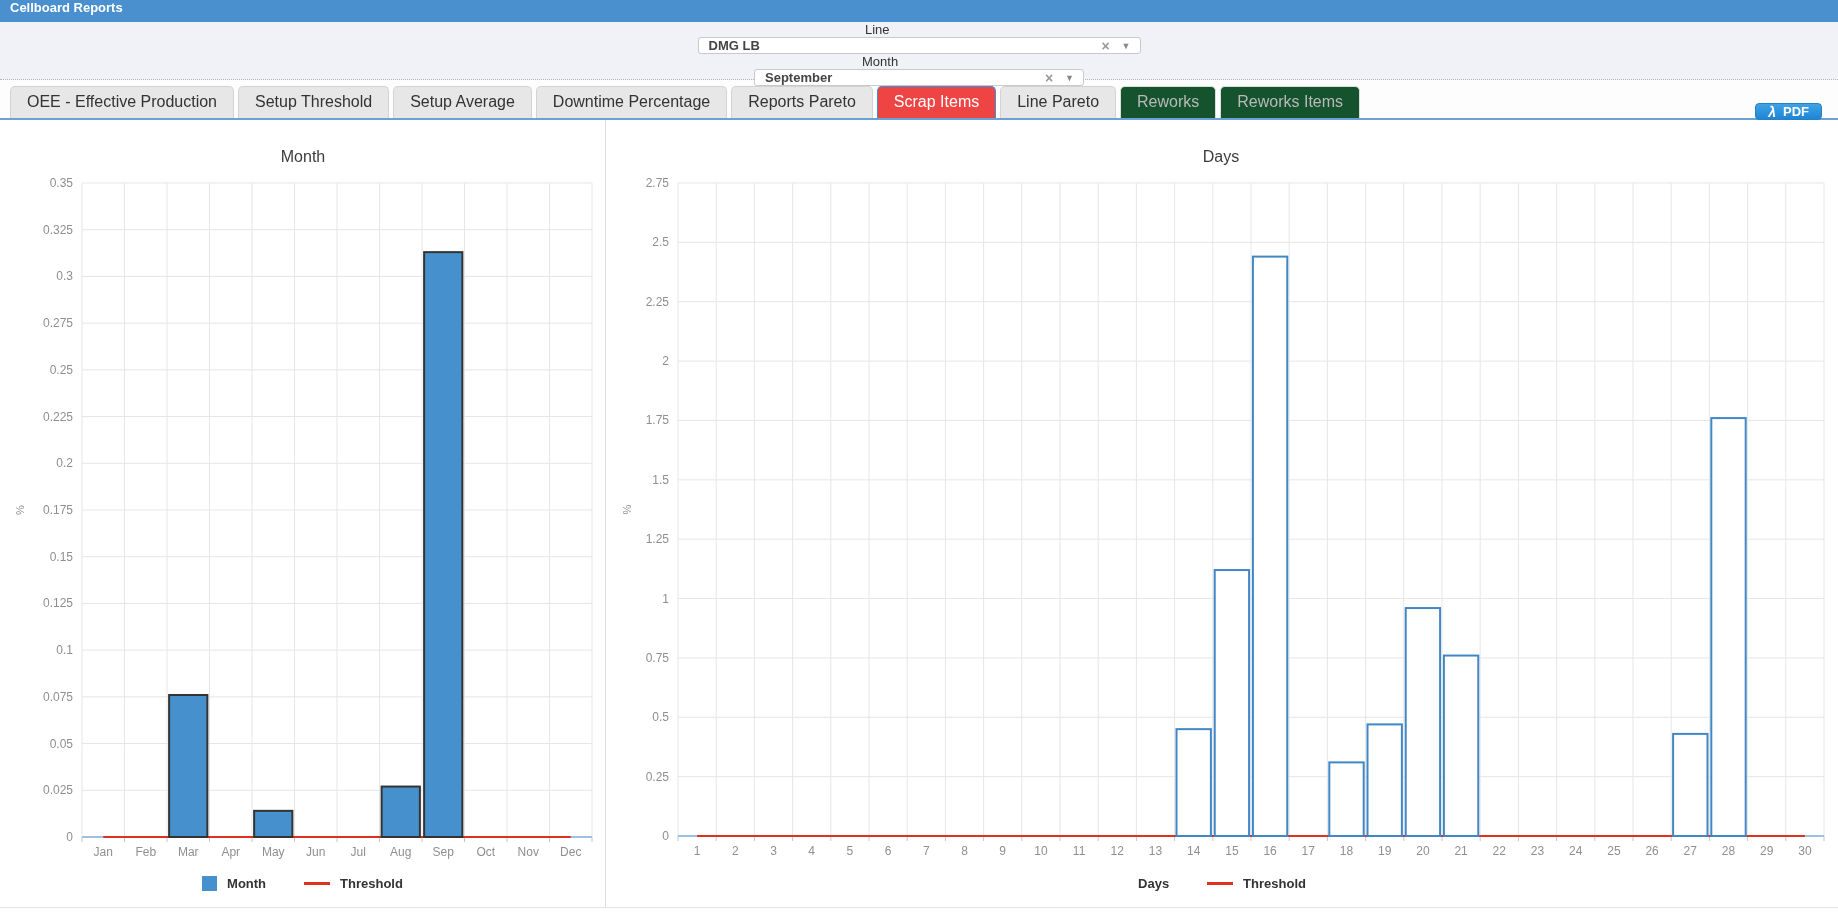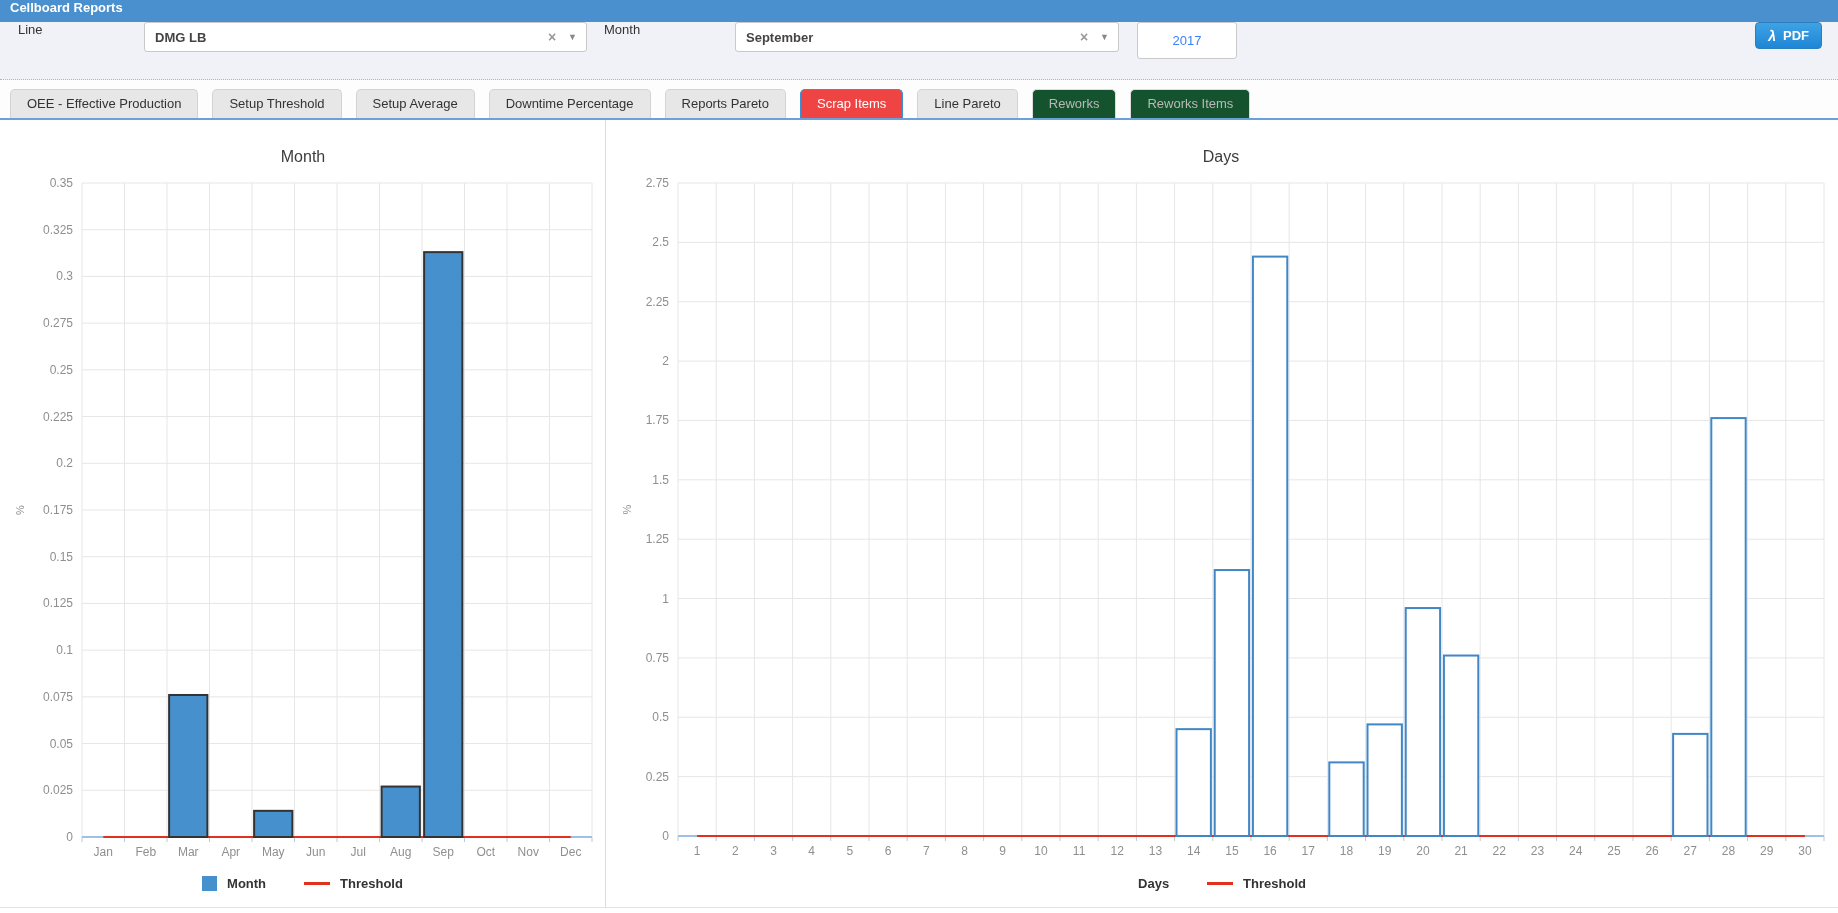--- a/index.html
+++ b/index.html
@@ -9,53 +9,53 @@
     font-family:"Liberation Sans",sans-serif;background:#ffffff;color:#333;
   }
   
   .titlebar{
     height:22px;background:#4a90ce;color:#fff;font-size:13px;font-weight:bold;
     display:flex;align-items:flex-start;padding-left:10px;
   }
   
   .filterbar{
     height:58px;background:#f1f2f8;border-bottom:1px dotted #b5b5b5;
-    display:flex;font-size:13px;
+    display:flex;align-items:center;font-size:13px;flex-direction:column;
   }
   .flabel{color:#333;}
   .flabel.line{width:144px;padding-left:18px;}
   .flabel.month{width:148px;padding-left:17px;}
   .combo{
     height:30px;background:#fff;border:1px solid #c9c9c9;border-radius:3px;
     display:flex;align-items:center;padding:0 9px 0 10px;color:#444;font-weight:bold;
   }
   .combo-line{width:443px;}
-  .combo-month{width:384px;}
+  .combo-month{width:330px;}
   .combo-val{flex:1;}
   .combo .clr{color:#999;font-size:14px;line-height:1;cursor:pointer;}
   .combo .caret{color:#888;font-size:9px;margin-left:12px;cursor:pointer;}
   .yearbox{
     width:100px;height:37px;margin-left:18px;background:#fff;border:1px solid #c9c9c9;
     border-radius:3px;display:flex;align-items:center;justify-content:center;color:#3b82f6;
   }
   .pdf-btn{
     margin-left:auto;margin-right:16px;height:27px;padding:0 12px;
     background:linear-gradient(#3fa2e4,#1e86d6);border:1px solid #2a7fc0;border-radius:4px;
     color:#fff;font-weight:bold;font-size:13px;display:flex;align-items:center;gap:7px;cursor:pointer;
     font-family:"Liberation Sans",sans-serif;
   }
   .pdf-glyph{font-style:italic;font-weight:bold;font-size:14px;line-height:1;}
   
   .tabstrip{
     height:40px;background:#fdfdfe;display:flex;align-items:flex-end;
     padding-left:10px;border-bottom:2px solid #6aa2d8;
   }
   .tab{
-    font-size:13px;color:#333;background:#e7e7e7;border:1px solid #d3d3d3;border-bottom:none;
-    border-radius:5px 5px 0 0;padding:6px 16px 7px;margin-right:14px;white-space:nowrap;cursor:pointer;
+    font-size:16px;color:#333;background:#e7e7e7;border:1px solid #d3d3d3;border-bottom:none;
+    border-radius:5px 5px 0 0;padding:6px 16px 7px;margin-right:4px;white-space:nowrap;cursor:pointer;
   }
   .tab.active{background:#ef4444;border-color:#3d8fd6;color:#fff;}
   .tab.disabled{color:#b9b9b9;background:#14532d;border-color:#ddd;cursor:default;}
   
   .content{height:793px;display:flex;}
   .chart-panel{position:relative;height:788px;background:#fff;border-bottom:1px solid #e3e3e3;}
   .chart-panel.left{width:606px;border-right:1px solid #dcdcdc;}
   .chart-panel.right{flex:1;}
   svg text{font-family:"Liberation Sans",sans-serif;}
   .legend{

